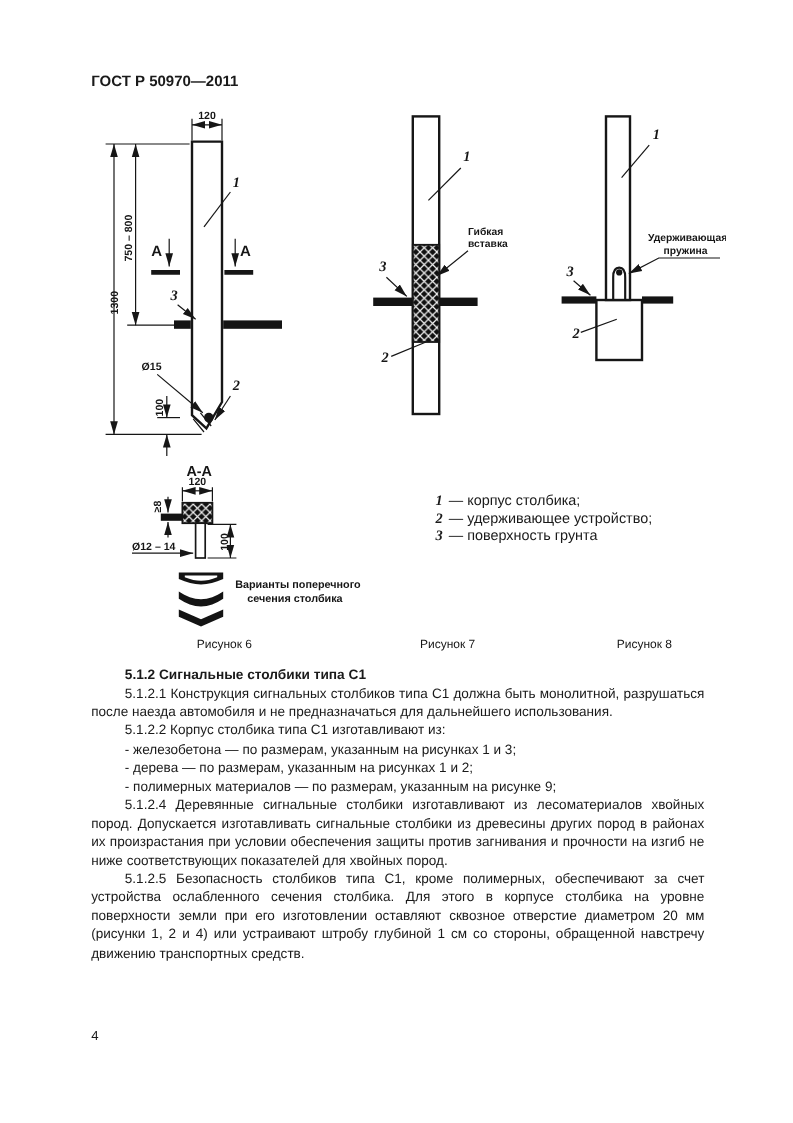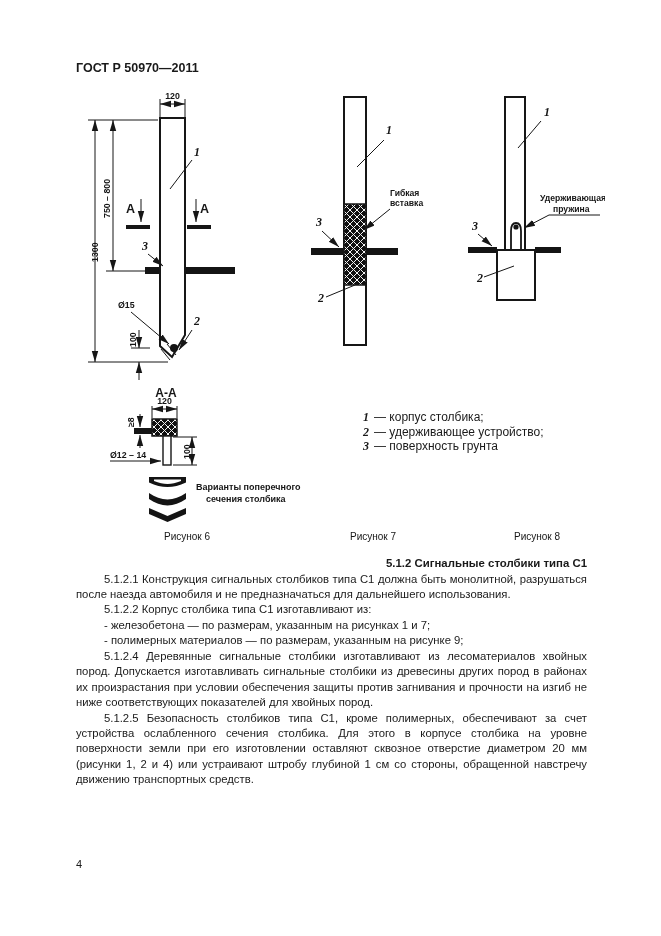--- a/index.html
+++ b/index.html
@@ -17,21 +17,21 @@
   .pn{font:italic bold 12px "Liberation Serif",serif;}
   .smk{font:bold 12.5px "Liberation Sans",sans-serif;}
   .aat{font:bold 12px "Liberation Sans",sans-serif;}
   .ann{font:bold 8.6px "Liberation Sans",sans-serif;}
   .vart{font:bold 9px "Liberation Sans",sans-serif;}
   .cap{font:10px "Liberation Sans",sans-serif;}
 
   .legend{position:absolute;left:363px;top:410px;font-size:12px;line-height:14.6px;}
   .lgi i{font-style:italic;font-family:"Liberation Serif",serif;font-weight:bold;margin-right:5px;}
   .textblock{position:absolute;left:76px;width:511px;top:556px;}
-  .textblock .hd{font-weight:bold;font-size:11.4px;line-height:15.5px;text-indent:28px;text-align:right;}
+  .textblock .hd{font-weight:bold;font-size:11.4px;line-height:15.5px;text-indent:28px;}
   .textblock p{margin:0;font-size:11.3px;line-height:15.45px;text-indent:28px;text-align:justify;}
   .pagenum{position:absolute;left:76px;top:858px;font-size:11px;}
 </style>
 </head>
 <body>
 
 <div class="page">
 
   <div class="header">ГОСТ Р 50970—2011</div>
 
@@ -158,20 +158,21 @@
   <div class="legend">
     <div class="lgi"><i>1</i><span>— корпус столбика;</span></div>
     <div class="lgi"><i>2</i><span>— удерживающее устройство;</span></div>
     <div class="lgi"><i>3</i><span>— поверхность грунта</span></div>
   </div>
 
   <div class="textblock">
     <div class="hd">5.1.2 Сигнальные столбики типа С1</div>
     <p>5.1.2.1 Конструкция сигнальных столбиков типа С1 должна быть монолитной, разрушаться после наезда автомобиля и не предназначаться для дальнейшего использования.</p>
     <p>5.1.2.2 Корпус столбика типа С1 изготавливают из:</p>
-    <p>- железобетона — по размерам, указанным на рисунках 1 и 7;</p>
+    <p>- железобетона — по размерам, указанным на рисунках 1 и 3;</p>
+    <p>- дерева — по размерам, указанным на рисунках 1 и 2;</p>
     <p>- полимерных материалов — по размерам, указанным на рисунке 9;</p>
     <p>5.1.2.4 Деревянные сигнальные столбики изготавливают из лесоматериалов хвойных пород. Допускается изготавливать сигнальные столбики из древесины других пород в районах их произрастания при условии обеспечения защиты против загнивания и прочности на изгиб не ниже соответствующих показателей для хвойных пород.</p>
     <p>5.1.2.5 Безопасность столбиков типа С1, кроме полимерных, обеспечивают за счет устройства ослабленного сечения столбика. Для этого в корпусе столбика на уровне поверхности земли при его изготовлении оставляют сквозное отверстие диаметром 20 мм (рисунки 1, 2 и 4) или устраивают штробу глубиной 1 см со стороны, обращенной навстречу движению транспортных средств.</p>
   </div>
 
   <div class="pagenum">4</div>
 </div>
 
 </body></html>

